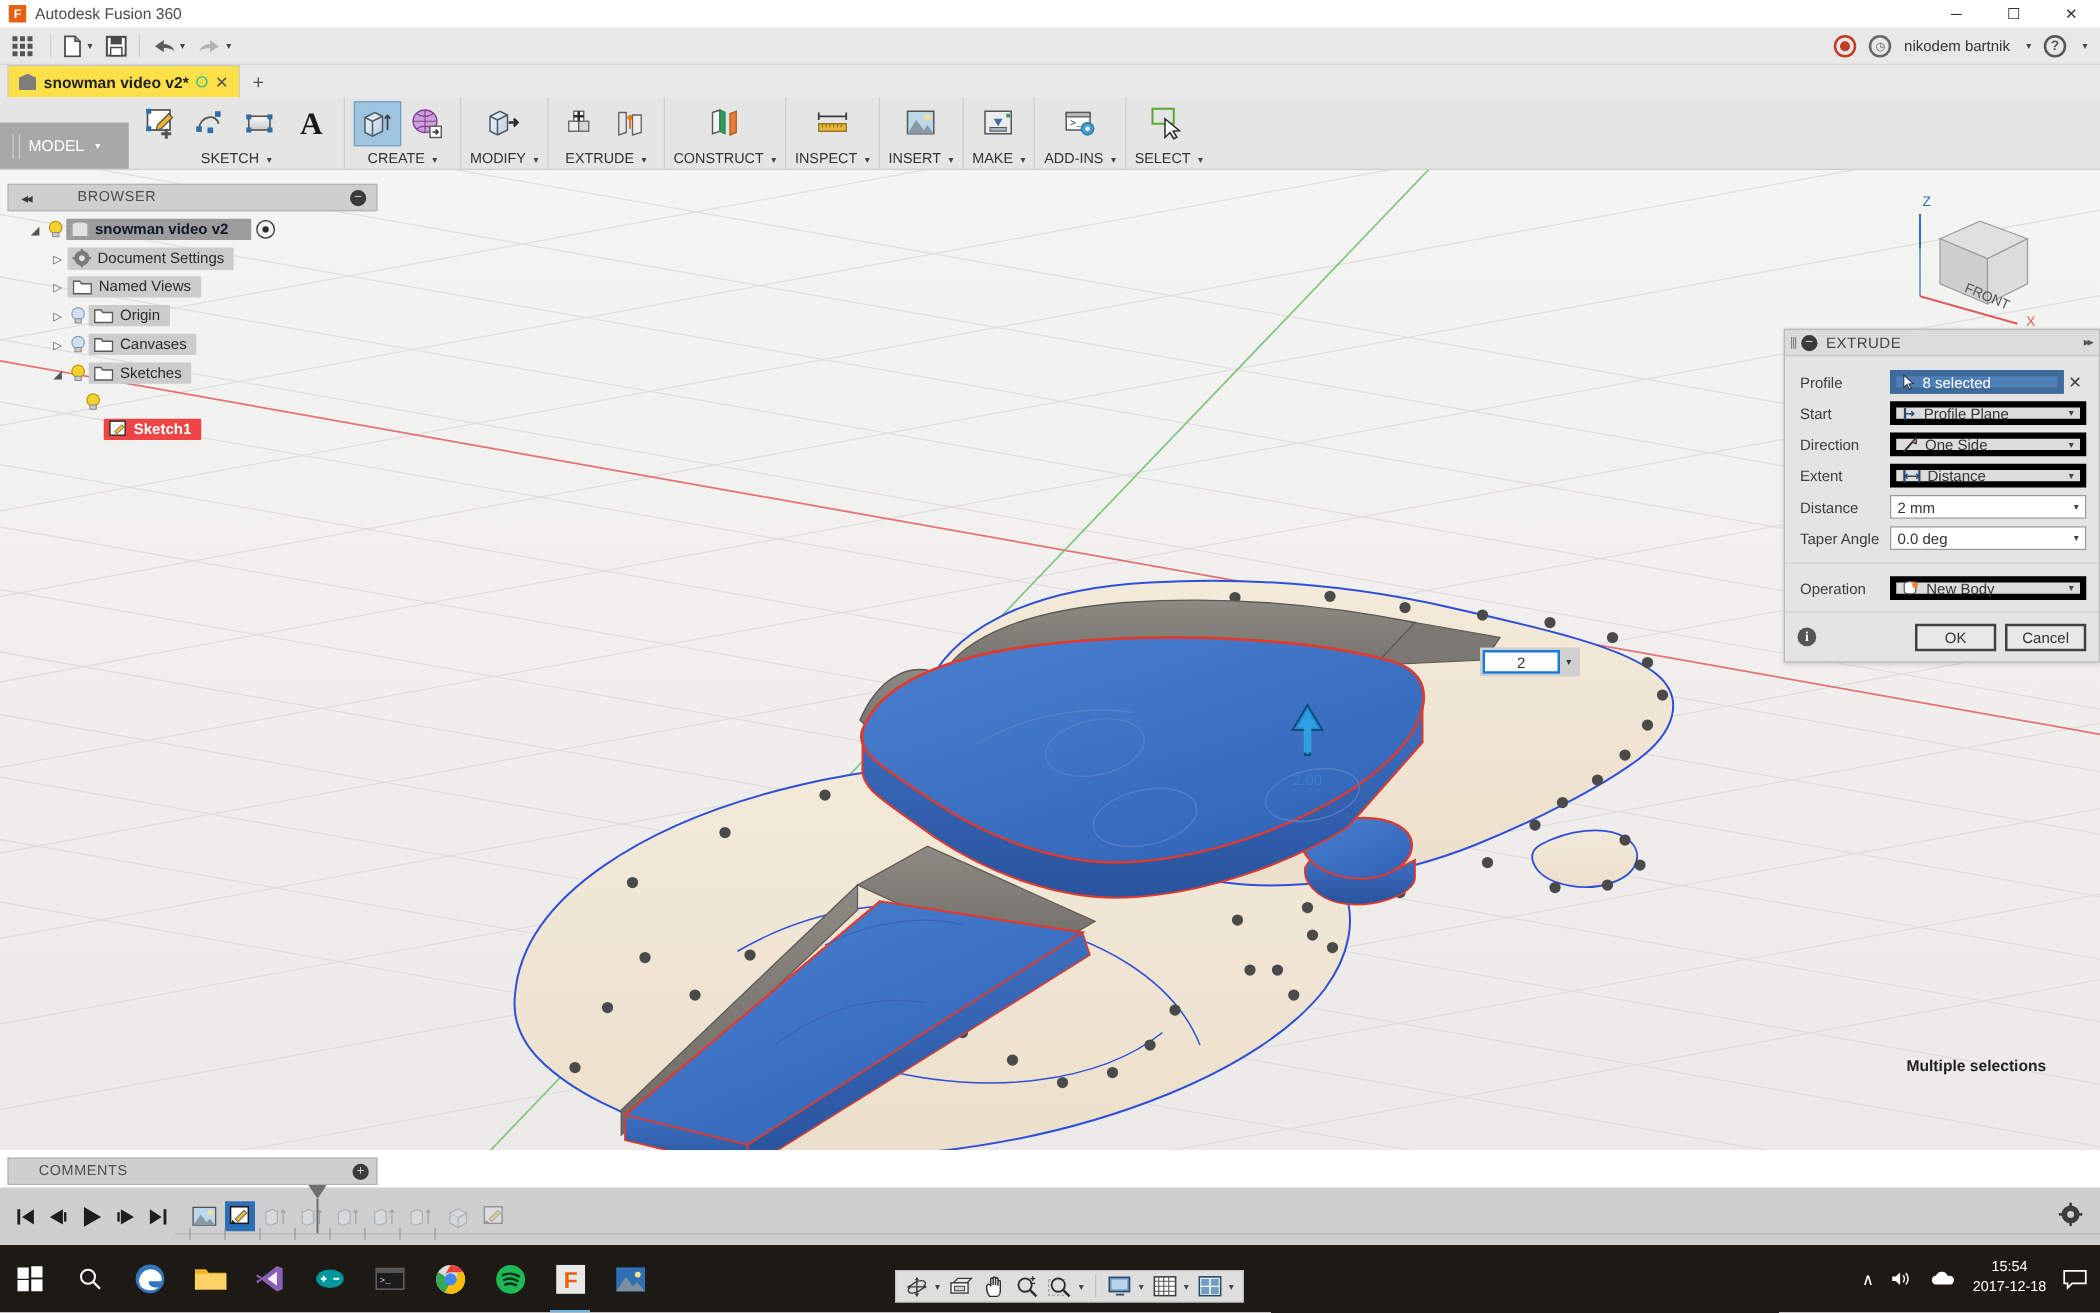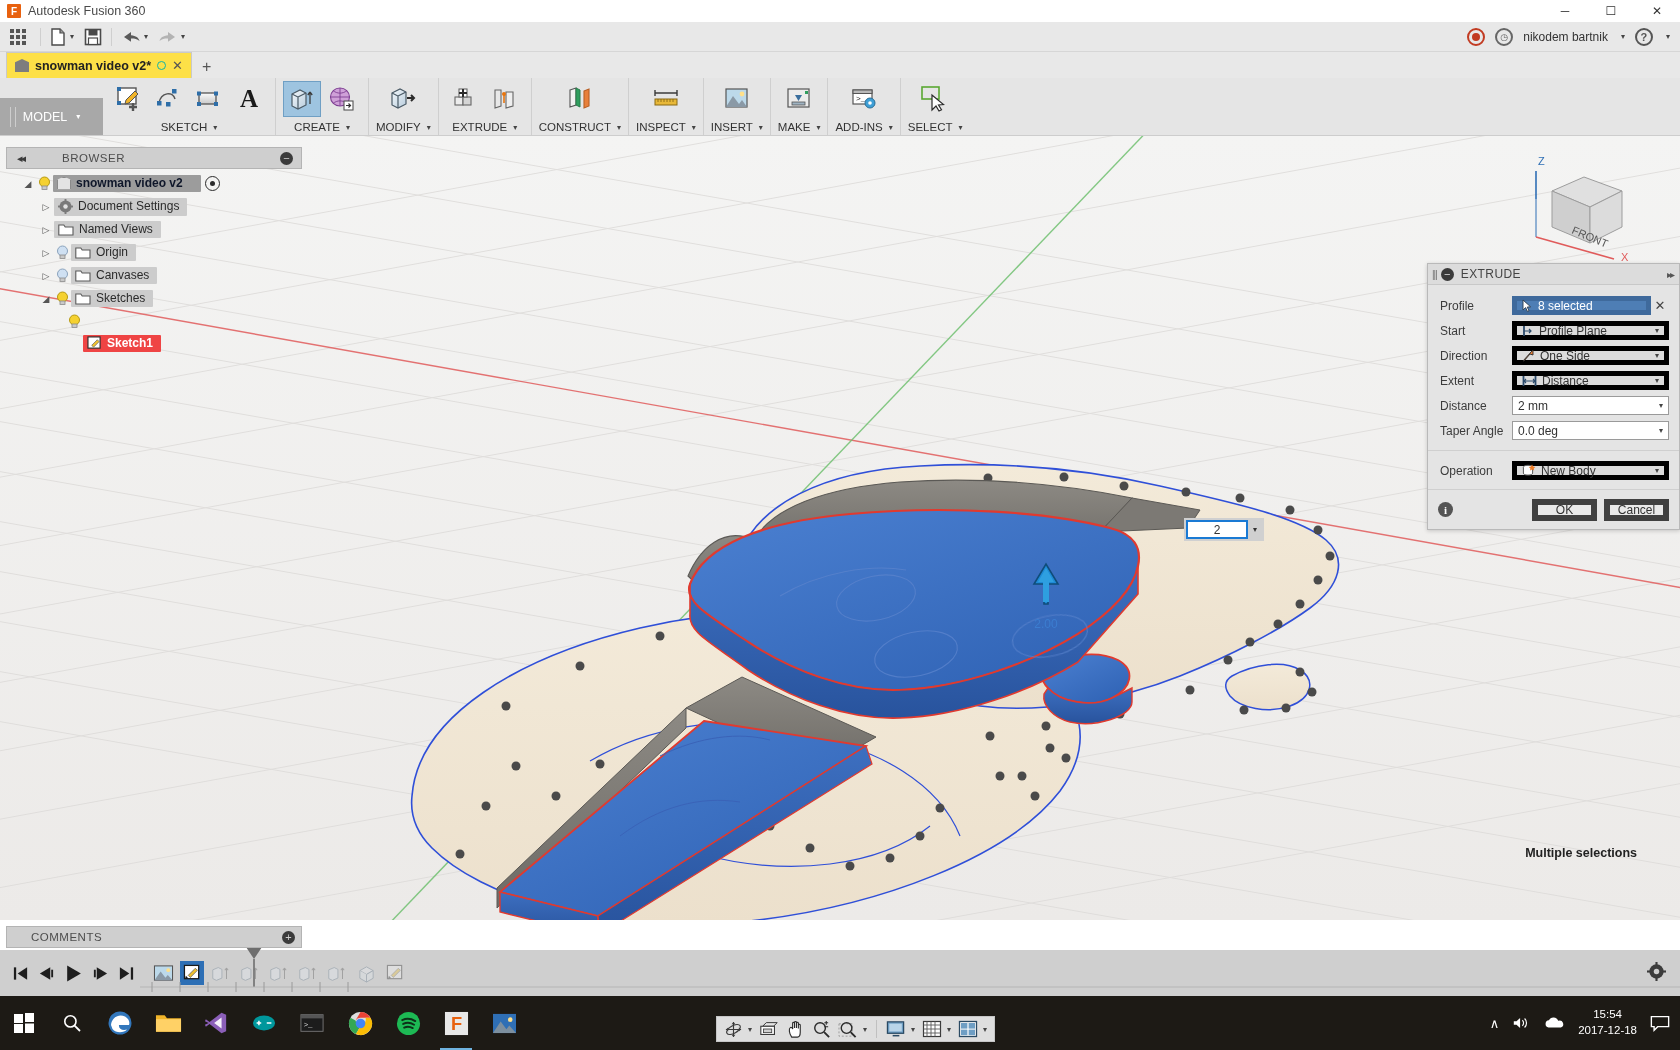--- a/index.html
+++ b/index.html
@@ -144,21 +144,21 @@
   }
   .dfield.blue { background:#4e7eb5; border-color:#3f6a9c; color:#fff; }
   .dfield.input { background:#fff; border:1px solid #9a9a9a; }
   .dfield .dd { margin-left:auto; font-size:8px; color:#444; }
   .dclear { width:18px; text-align:center; color:#444; font-size:13px; }
   .dlg-sep { height:1px; background:#cfcfcf; margin:7px 0; }
   .dlg-foot { border-top:1px solid #cfcfcf; height:40px; display:flex; align-items:center; padding:0 10px; }
   .info-ico { width:15px;height:15px;border-radius:50%;background:#555;color:#fff;
               font-size:11px;font-weight:bold;display:flex;align-items:center;justify-content:center;
               font-family:"Liberation Serif",serif;}
-  .dbtn { width:65px;height:22px;background:#e9e9e9;border:6px solid #404040;
+  .dbtn { width:65px;height:22px;background:#e9e9e9;border:2px solid #404040;
           font-size:12px;color:#333;display:flex;align-items:center;justify-content:center;}
   .dbtn + .dbtn { margin-left:7px;text-align:center; }
   .foot-btns { margin-left:auto; display:flex; }
 
   
   .dist-box {
     position:absolute; left:1184px; top:518px; width:80px; height:23px;
     background:#d0d0d0; display:flex; align-items:center; padding:2px; z-index:15;
   }
   .dist-inner {

